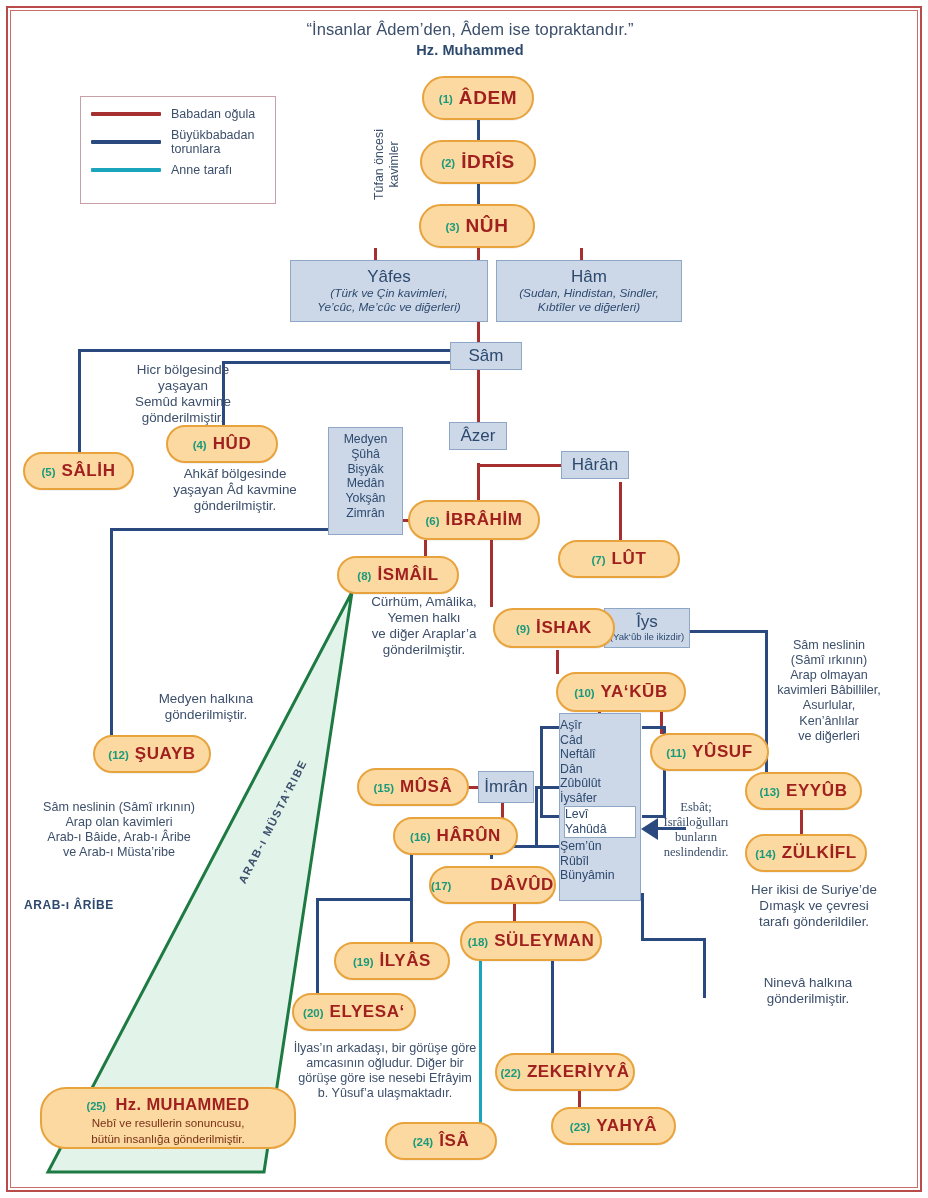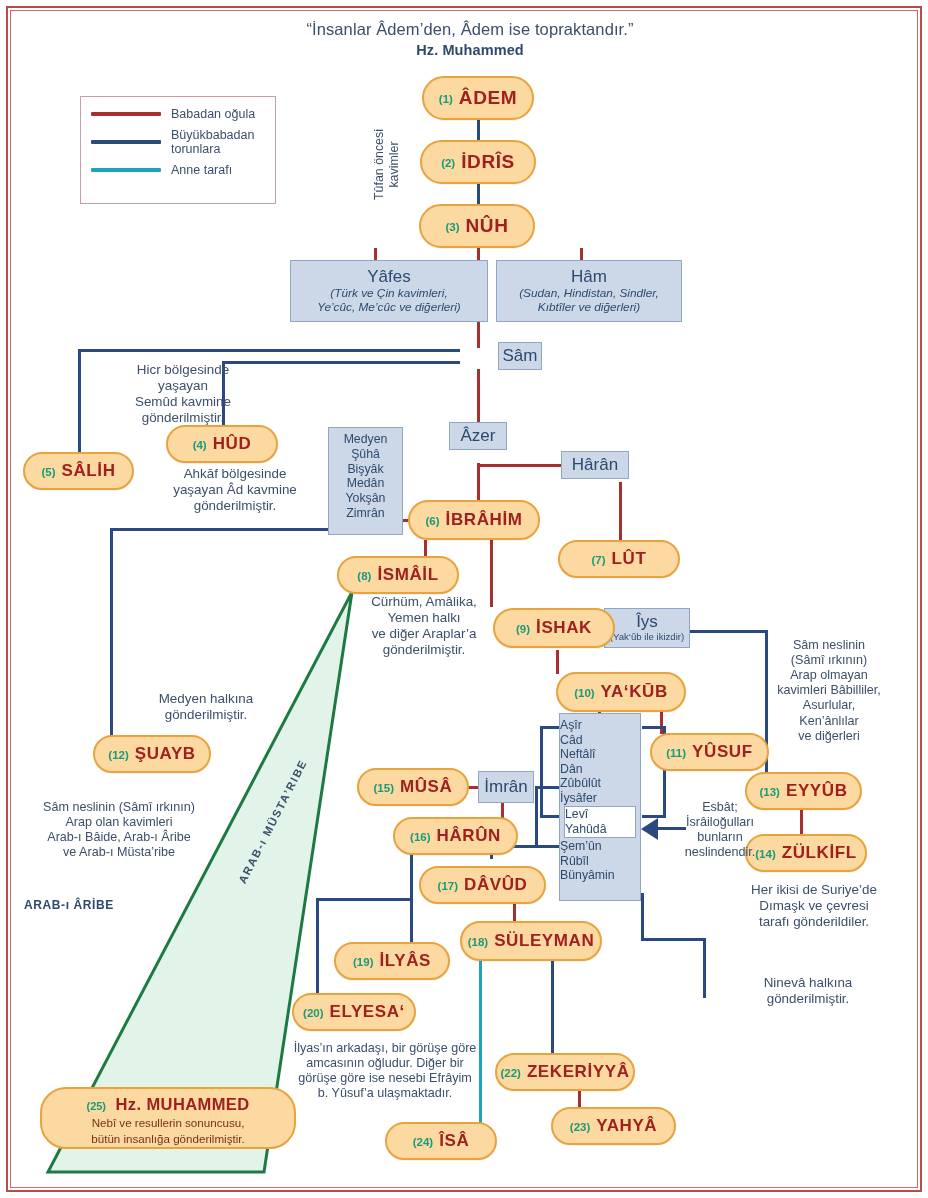--- a/index.html
+++ b/index.html
@@ -208,21 +208,21 @@
  <div class="gbox" style="left:290px;top:260px;width:198px;height:62px;">
    <div class="t1">Yâfes</div>
    <div class="t2">(Türk ve Çin kavimleri,</div>
    <div class="t2">Ye’cûc, Me’cûc ve diğerleri)</div>
  </div>
  <div class="gbox" style="left:496px;top:260px;width:186px;height:62px;">
    <div class="t1">Hâm</div>
    <div class="t2">(Sudan, Hindistan, Sindler,</div>
    <div class="t2">Kıbtîler ve diğerleri)</div>
  </div>
- <div class="gbox" style="left:450px;top:342px;width:44px;height:28px;margin-left:48px;">
+ <div class="gbox" style="left:450px;top:342px;width:72px;height:28px;">
    <div class="t1">Sâm</div>
  </div>
  <div class="gbox" style="left:449px;top:422px;width:58px;height:28px;">
    <div class="t1">Âzer</div>
  </div>
  <div class="gbox" style="left:561px;top:451px;width:68px;height:28px;">
    <div class="t1">Hârân</div>
  </div>
  <div class="gbox" style="left:604px;top:608px;width:86px;height:40px;">
    <div class="t1">Îys</div>
@@ -314,21 +314,21 @@
    <span class="nm">ZÜLKİFL</span>
  </div>
  <div class="pill mid" style="left:357px;top:768px;width:112px;height:38px;">
    <span class="num">(15)</span>
    <span class="nm">MÛSÂ</span>
  </div>
  <div class="pill mid" style="left:393px;top:817px;width:125px;height:38px;">
    <span class="num">(16)</span>
    <span class="nm">HÂRÛN</span>
  </div>
- <div class="pill mid" style="left:419px;top:866px;width:127px;height:38px;">
+ <div class="pill mid" style="left:429px;top:866px;width:127px;height:38px;justify-content:space-between;">
    <span class="num">(17)</span>
    <span class="nm">DÂVÛD</span>
  </div>
  <div class="pill mid" style="left:460px;top:921px;width:142px;height:40px;">
    <span class="num">(18)</span>
    <span class="nm">SÜLEYMAN</span>
  </div>
  <div class="pill mid" style="left:334px;top:942px;width:116px;height:38px;">
    <span class="num">(19)</span>
    <span class="nm">İLYÂS</span>
@@ -399,21 +399,21 @@
    <div>ve diğerleri</div>
  </div>
 
  <div class="note small" style="left:14px;top:800px;width:210px;">
    <div>Sâm neslinin (Sâmî ırkının)</div>
    <div>Arap olan kavimleri</div>
    <div>Arab-ı Bâide, Arab-ı Âribe</div>
    <div>ve Arab-ı Müsta’ribe</div>
  </div>
 
- <div class="note small" style="left:655px;top:800px;width:130px;">
+ <div class="note small" style="left:631px;top:800px;width:130px;font-family:Liberation Serif, serif;">
    <div>Esbât;</div>
    <div>İsrâiloğulları</div>
    <div>bunların</div>
    <div>neslindendir.</div>
  </div>
 
  <div class="note" style="left:714px;top:882px;width:200px;">
    <div>Her ikisi de Suriye’de</div>
    <div>Dımaşk ve çevresi</div>
    <div>tarafı gönderildiler.</div>

